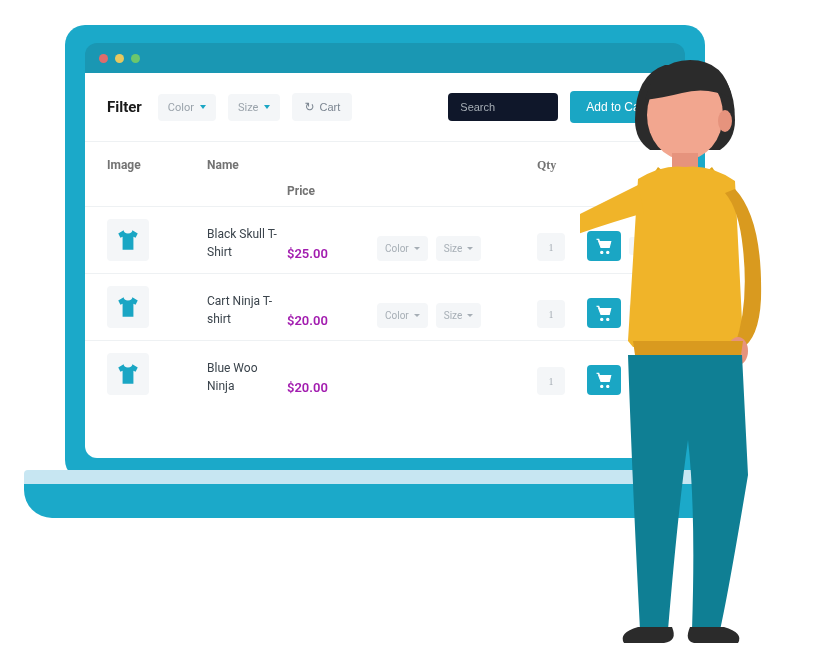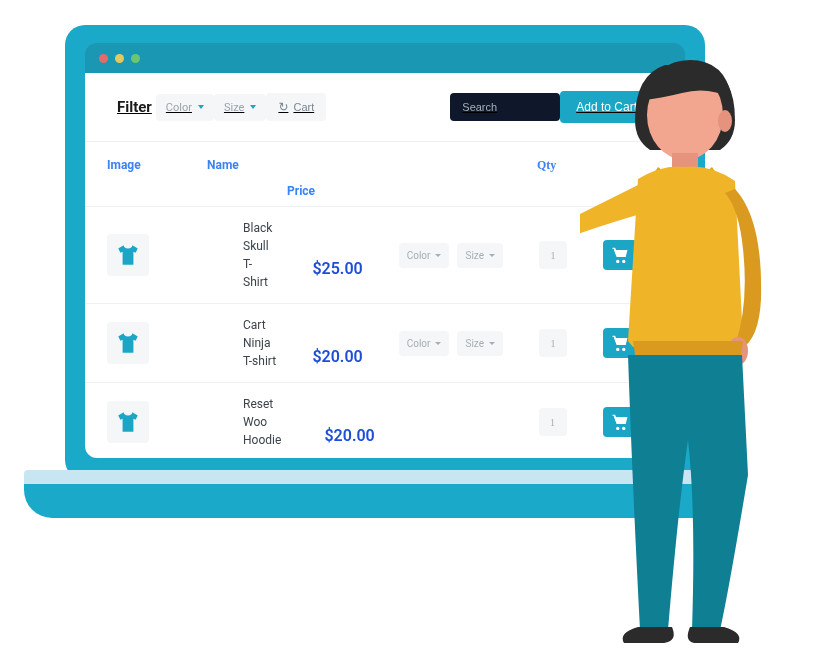--- a/index.html
+++ b/index.html
@@ -55,24 +55,23 @@
     height: calc(100% - 30px);
     border-radius: 0 0 12px 12px;
     padding: 0;
     overflow: hidden;
   }
 
   
   .filter-bar {
     display: flex;
     align-items: center;
-    padding: 18px 32px;
-    gap: 0;
+    padding: 18px 22px;
+    gap: 12px;
     border-bottom: 1px solid #eef1f3;
-    text-decoration: underline;
   }
   .filter-label {
     font-weight: 700;
     font-size: 15px;
     color: #1a1a1a;
     margin-right: 4px;
   }
   .dd {
     background: #f4f6f8;
     border: none;
@@ -127,56 +126,55 @@
     font-size: 12px;
     cursor: pointer;
   }
 
   
   .thead {
     display: flex;
     padding: 16px 22px 8px 22px;
     font-size: 12px;
     font-weight: 700;
-    color: #3b82f6;
+    color: #737373;
   }
   .col-img  { width: 60px; }
   .col-name { width: 120px; padding-left: 40px; }
   .col-price{ width: 90px; margin-top: 26px; }
   .col-opts { width: 160px; }
   .col-qty  { width: 50px; font-family: Liberation Serif, serif; }
   .col-act  { flex: 1; }
 
   
   .row {
     display: flex;
-    align-items: center;
+    align-items: flex-end;
     padding: 12px 22px;
     border-top: 1px solid #eef1f3;
     font-size: 12px;
-    gap: 36px;
   }
   .thumb {
     width: 42px; height: 42px;
     background: #f4f6f8;
     border-radius: 4px;
     display: flex;
     align-items: center;
     justify-content: center;
     margin-right: 18px;
   }
   .name-cell {
     color: #3b444c;
     line-height: 1.5;
     font-size: 12px;
   }
   .price-cell {
-    color: #1d4ed8;
+    color: #a21caf;
     font-weight: 600;
-    font-size: 16px;
+    font-size: 13px;
   }
   .opts-cell {
     display: flex;
     gap: 8px;
   }
   .mini-dd {
     background: #f4f6f8;
     border-radius: 4px;
     padding: 7px 8px;
     font-size: 10px;
@@ -346,21 +344,21 @@
     </div>
 
     <div class="row">
       <div class="col-img">
         <div class="thumb">
           <svg width="26" height="26" viewBox="0 0 24 24">
               <path fill="#1aa6c4" d="M16 3l5 3-2 4-2-1v12H7V9l-2 1-2-4 5-3c0 1.5 1.5 3 4 3s4-1.5 4-3z"></path>
             </svg>
         </div>
       </div>
-      <div class="col-name name-cell">Reset Woo Hoodie</div>
+      <div class="col-name name-cell">Blue Woo Ninja</div>
       <div class="col-price price-cell">$20.00</div>
       <div class="col-opts opts-cell"></div>
       <div class="col-qty">
         <div class="qty-box">1</div>
       </div>
       <div class="col-act act-cell">
         <button class="cart-btn">
           <svg width="18" height="16" viewBox="0 0 24 20">
               <path fill="#fff" d="M5 4h16l-2 8H8L5 4zm-3-3h3l1 3M9 17a1.5 1.5 0 100 3 1.5 1.5 0 000-3zm8 0a1.5 1.5 0 100 3 1.5 1.5 0 000-3z" stroke="#fff" stroke-width="1.5"></path>
             </svg>

